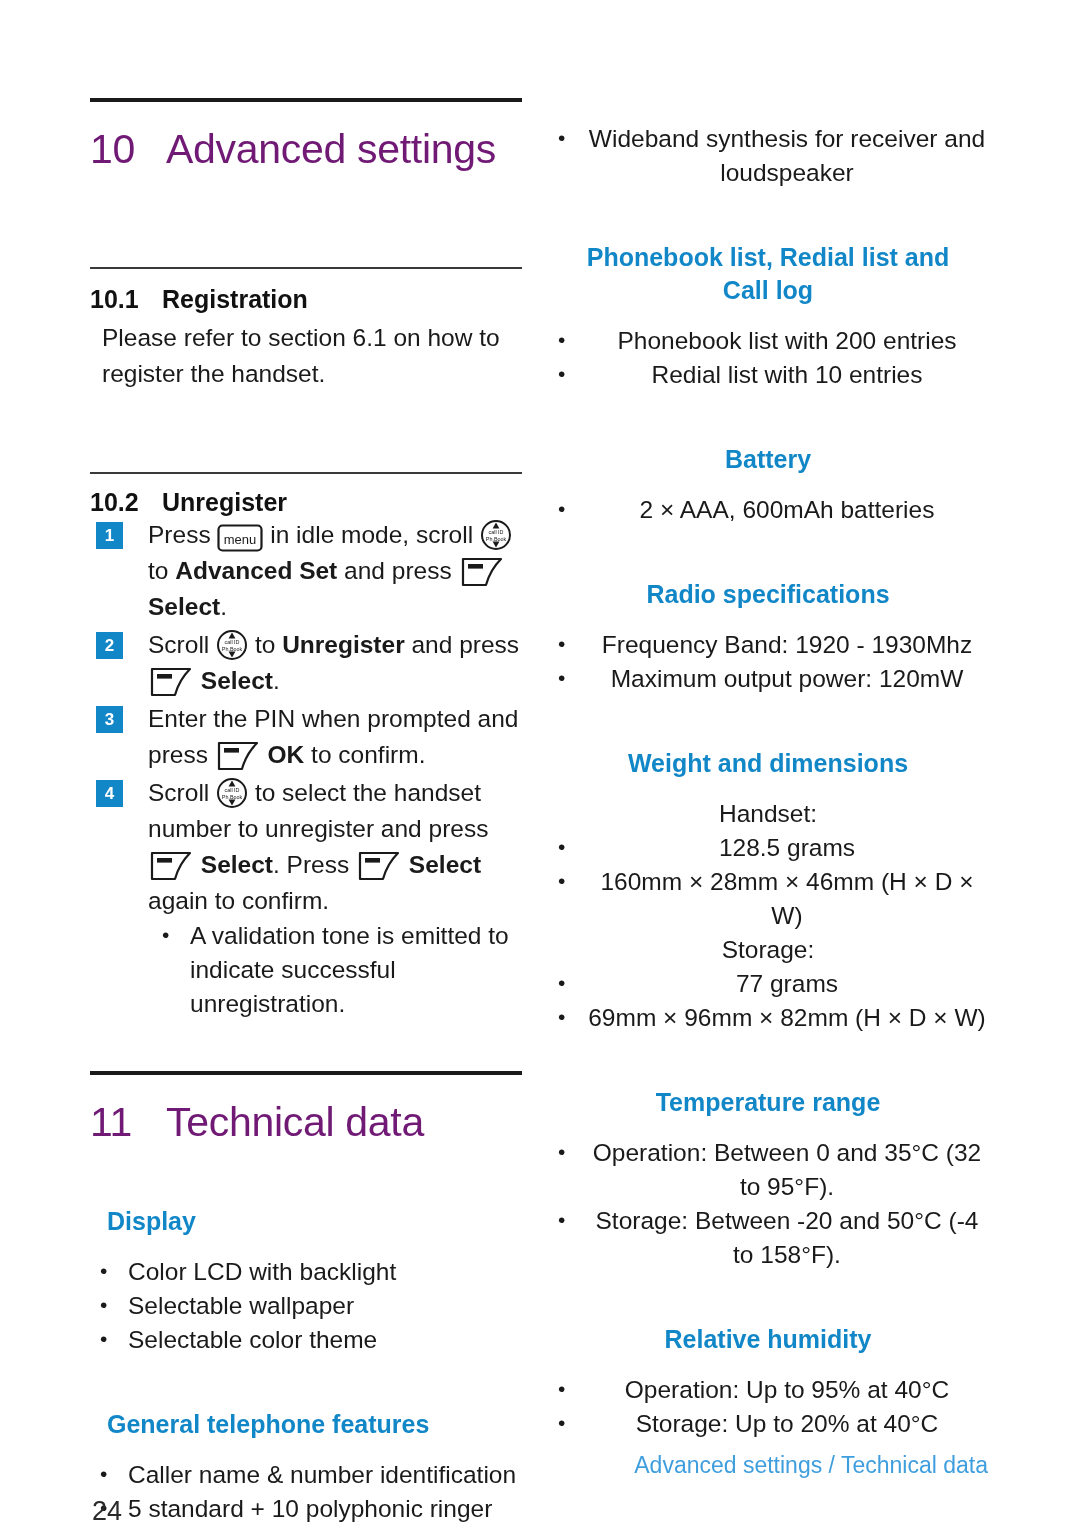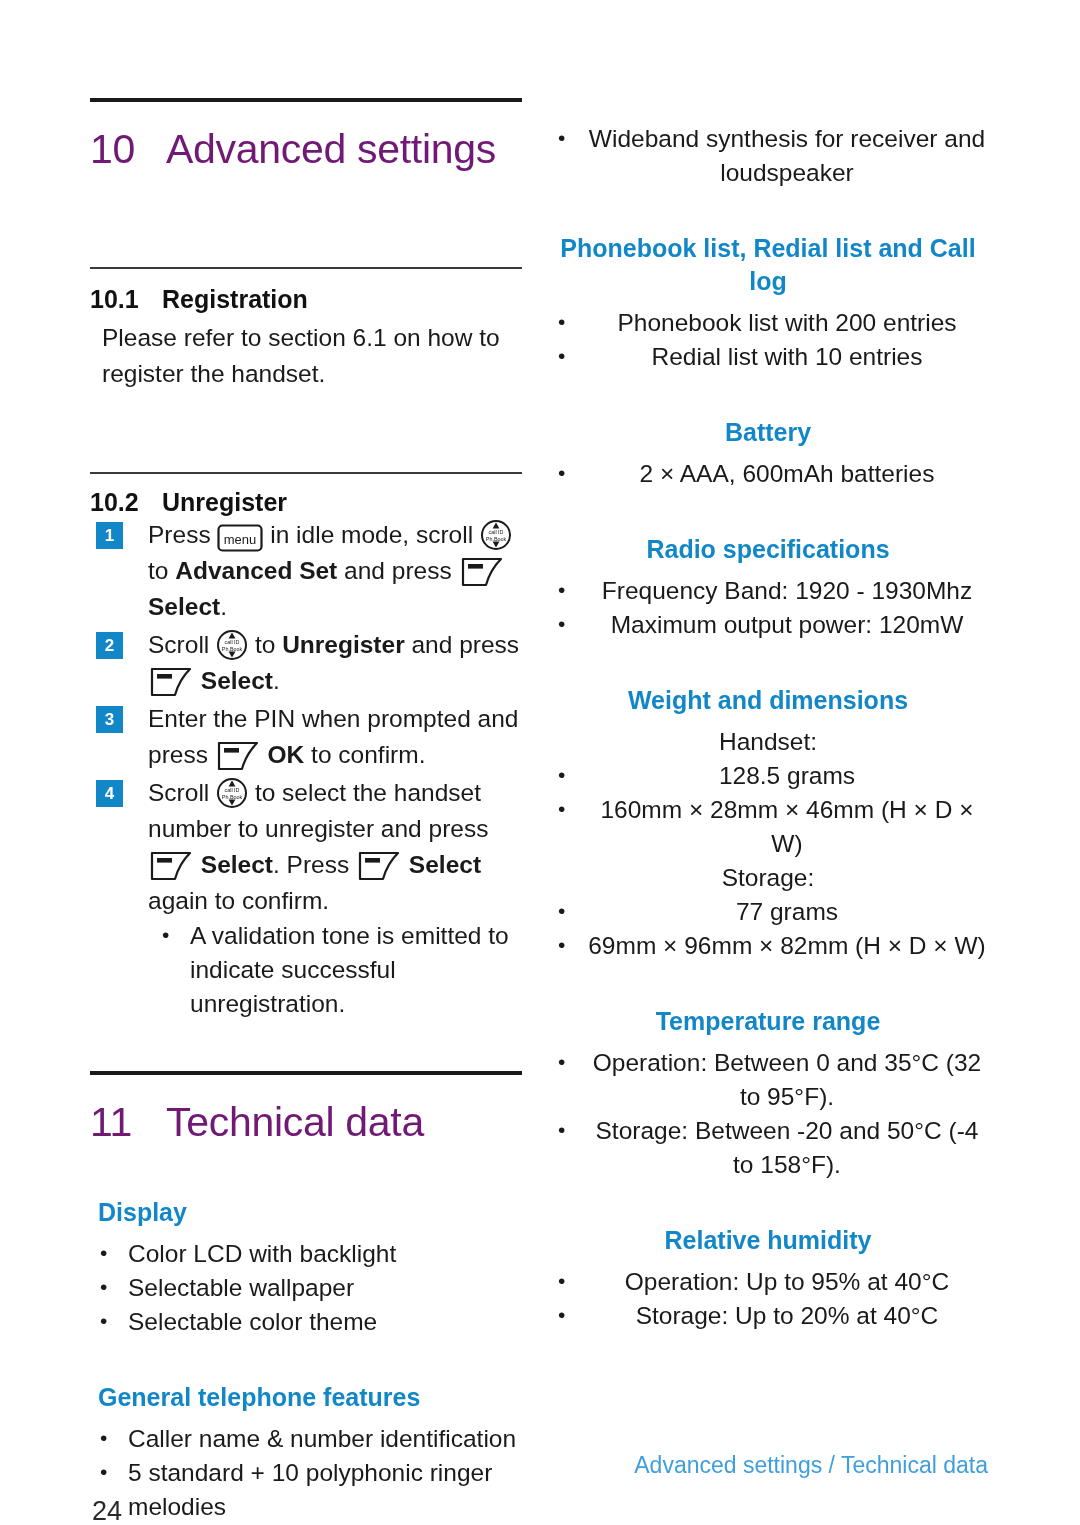--- a/index.html
+++ b/index.html
@@ -73,21 +73,21 @@
     line-height: 36px;
     margin: 12px;
     color: #1a1a1a;
   }
 
   
   .blue-h {
     font-size: 25px;
     font-weight: bold;
     line-height: 33px;
-    margin: 8px;
+    margin: 17px;
     color: #1287c8;
   }
 
   
   ul.bullets {
     list-style: none;
     margin: 0;
     padding: 0;
   }
   ul.bullets > li {

